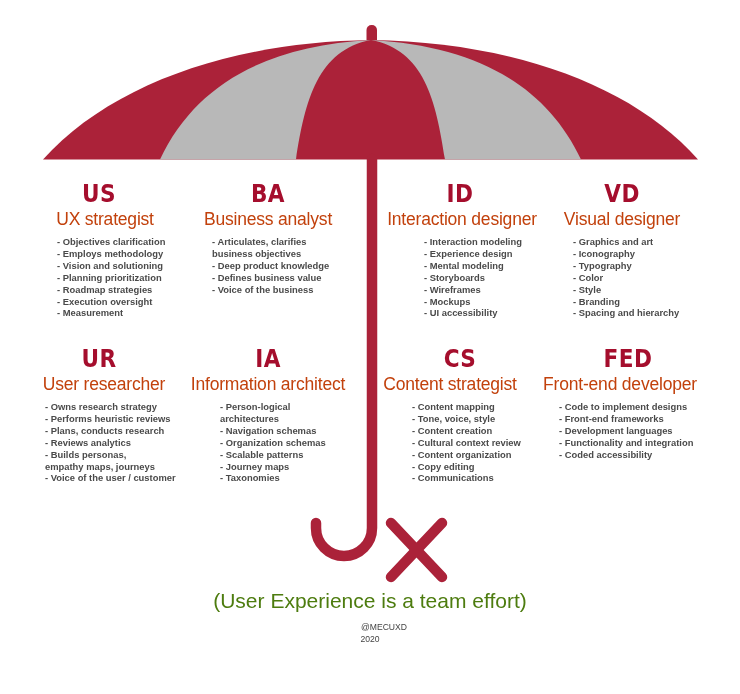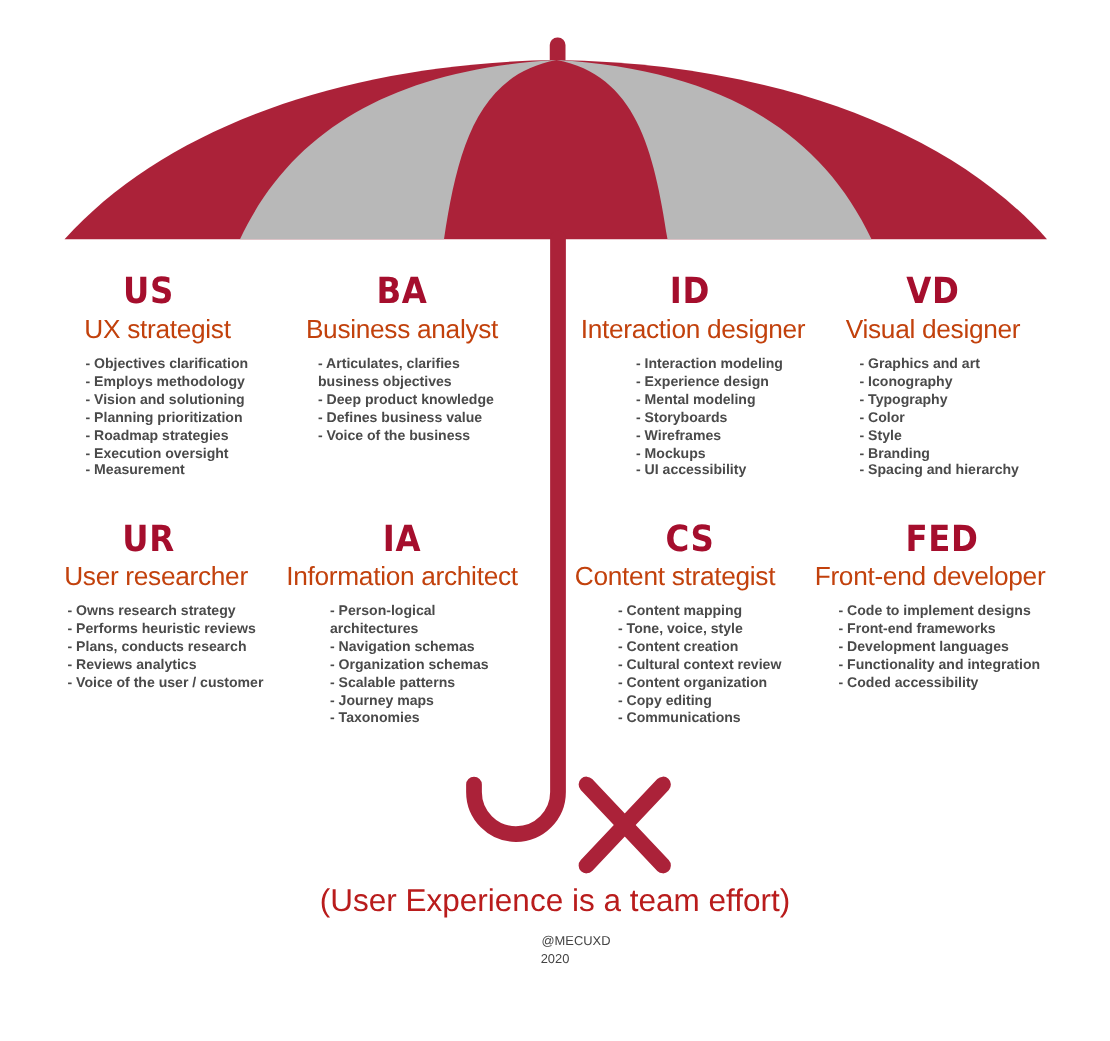--- a/index.html
+++ b/index.html
@@ -12,21 +12,21 @@
           letter-spacing: 0.5px; white-space: nowrap; transform: translateX(-50%) scaleX(0.9); }
   .subtitle { position: absolute; font-family: "Liberation Sans", sans-serif; font-size: 17.5px;
               line-height: 20px; color: #c2410c; white-space: nowrap; font-weight: normal;
               transform: translateX(-50%); letter-spacing: -0.2px; }
   .items { position: absolute; margin: 0; padding: 0; list-style: none;
            font-family: "Liberation Sans", sans-serif; font-size: 9.4px; line-height: 11.9px; color: #4a4a4a; }
   .items li { margin: 0; padding: 0; white-space: nowrap; font-weight: bold; }
   .items li.wrap { white-space: normal; }
   .tagline { position: absolute; left: 370px; top: 589px; transform: translateX(-50%);
              font-family: "Liberation Sans", sans-serif; font-size: 21px; line-height: 24px;
-             color: #b91c1c; white-space: nowrap; }
+             color: #4d7c0f; white-space: nowrap; }
   .handle-credit { position: absolute; left: 384px; top: 622px; transform: translateX(-50%);
                    font-size: 8.6px; line-height: 11px; color: #444; white-space: nowrap; text-align: left; }
   .year { position: absolute; left: 370px; top: 634px; transform: translateX(-50%);
           font-size: 8.6px; line-height: 11px; color: #444; white-space: nowrap; }
 </style>
 </head>
 <body>
 
 <svg class="art" viewBox="0 0 740 694" width="740" height="694">
 
@@ -100,20 +100,21 @@
 </div>
 
 <div class="role">
   <div class="abbr" style="left:99px; top:347px;">UR</div>
   <div class="subtitle" style="left:104px; top:374px;">User researcher</div>
   <ul class="items" style="left:45px; top:401px; width:115px;">
     <li>- Owns research strategy</li>
     <li>- Performs heuristic reviews</li>
     <li>- Plans, conducts research</li>
     <li>- Reviews analytics</li>
+    <li class="wrap">- Builds personas, empathy maps, journeys</li>
     <li>- Voice of the user / customer</li>
   </ul>
 </div>
 
 <div class="role">
   <div class="abbr" style="left:268px; top:347px;">IA</div>
   <div class="subtitle" style="left:268px; top:374px;">Information architect</div>
   <ul class="items" style="left:220px; top:401px; width:80px;">
     <li class="wrap">- Person-logical architectures</li>
     <li>- Navigation schemas</li>

